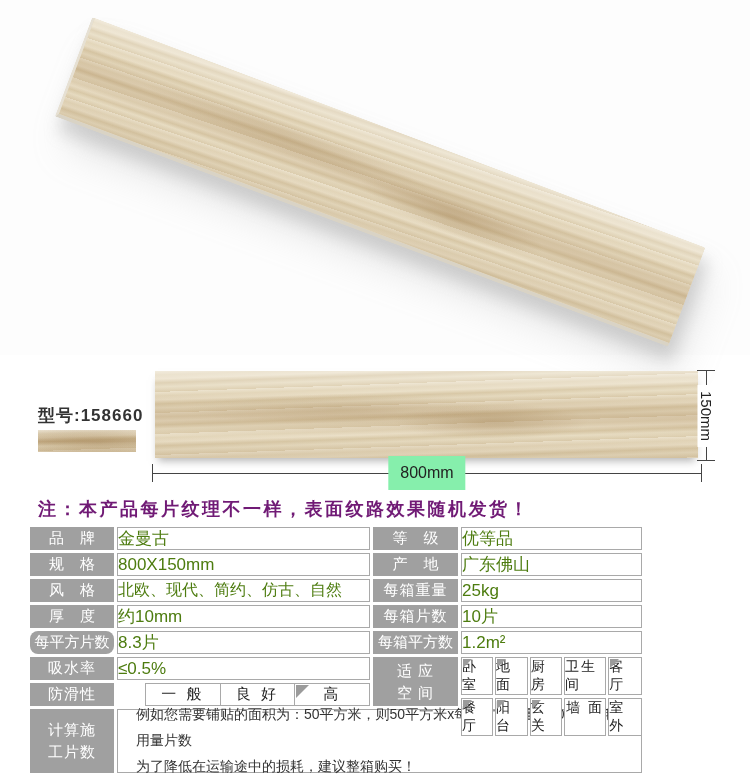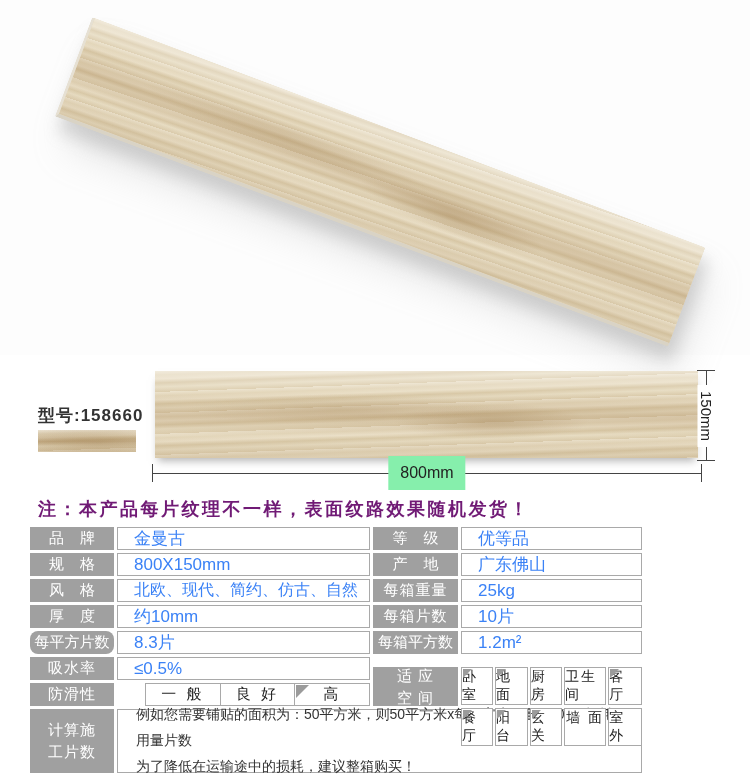--- a/index.html
+++ b/index.html
@@ -49,23 +49,23 @@
 
   
   .t-table{position:absolute;left:30px;top:527px;width:612px;
            display:grid;grid-template-columns:84px 253px 85px 1fr;
            grid-template-rows:repeat(7,23px) 64px;gap:3px;}
   .h{background:#a0a0a0;color:#fff;display:flex;align-items:center;justify-content:center;
      font-size:15px;letter-spacing:1px;}
   .h.sp{letter-spacing:6px;text-indent:6px;}
   .h.multi{white-space:pre-line;text-align:center;line-height:1.45;}
   .v{background:#fff;border:1px solid #a9a9a9;display:flex;align-items:center;
-     padding-left:16px;font-size:16px;color:#3b82f6;}
+     font-size:16px;color:#4d7c0f;}
   .v.big{font-size:17px;}
-  .span2{grid-row:span 2;margin-top:10px;}
+  .span2{grid-row:span 2;}
   .colspan{grid-column:2 / -1;}
 
   .slip-grid{display:grid;grid-template-columns:1fr 1fr 1fr;gap:1px;background:#a9a9a9;
              border:1px solid #a9a9a9;margin-left:28px;}
   .slip-cell{background:#fff;display:flex;align-items:center;justify-content:center;
              font-size:15px;letter-spacing:3px;position:relative;}
 
   .space-grid{display:grid;grid-template-columns:1fr 1.02fr 1fr 1.32fr 1.05fr;
               grid-template-rows:1fr 1fr;column-gap:2px;row-gap:3px;}
   .space-cell{background:#fff;border:1px solid #a9a9a9;display:flex;align-items:flex-start;

